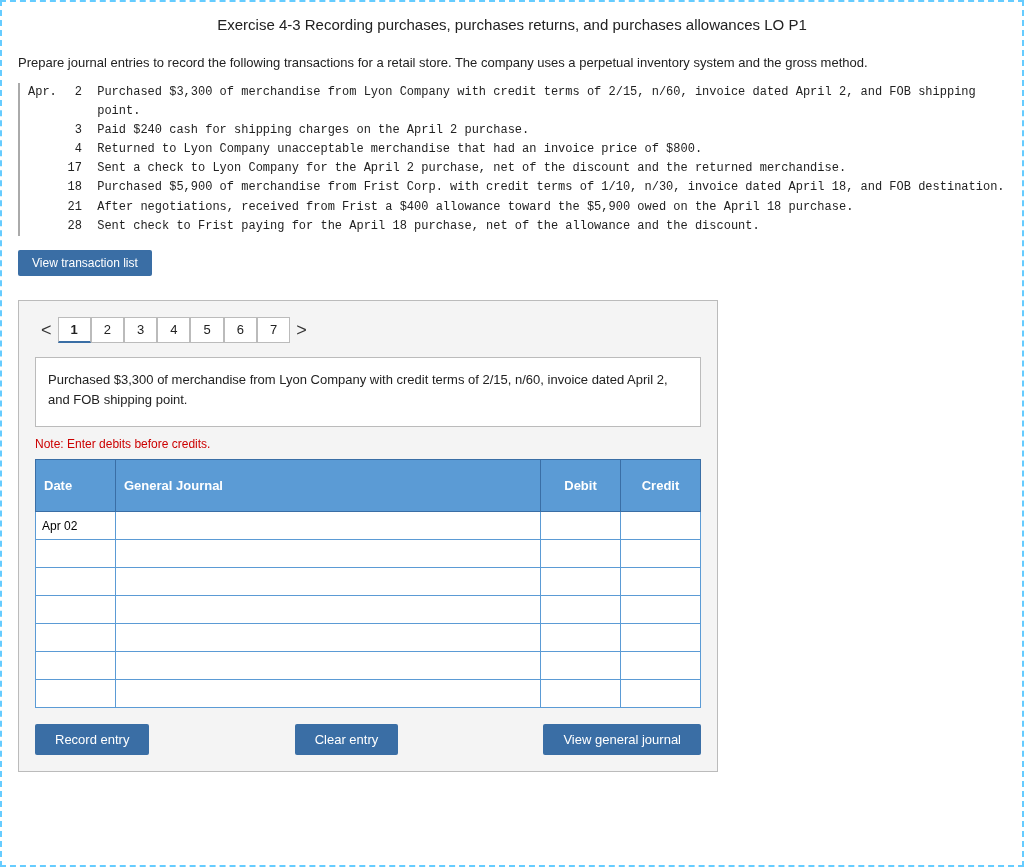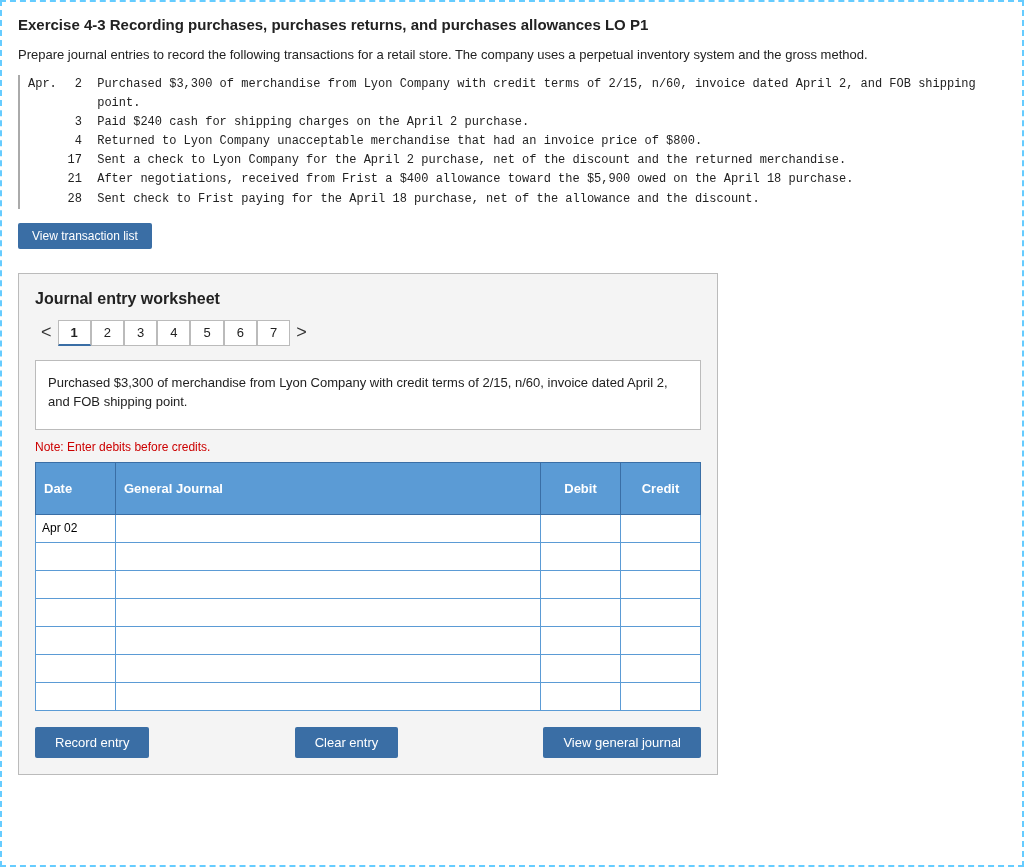--- a/index.html
+++ b/index.html
@@ -7,23 +7,24 @@
       font-family: Arial, sans-serif;
       font-size: 13px;
       background: #fff;
       color: #222;
       padding: 10px 16px;
       border: 2px dashed #6cf;
       min-height: 867px;
     }
     .exercise-title {
       font-size: 15px;
-      font-weight: bold;
-      margin-bottom: 12px;
+      font-weight: normal;
+      margin-bottom: 20px;
       margin-top: 4px;
+      text-align: center;
     }
     .intro-text {
       margin-bottom: 10px;
       line-height: 1.5;
     }
     .transactions {
       font-family: 'Courier New', monospace;
       font-size: 12px;
       line-height: 1.6;
       margin-bottom: 14px;
@@ -193,28 +194,28 @@
 
 <h1 class="exercise-title">Exercise 4-3 Recording purchases, purchases returns, and purchases allowances LO P1</h1>
 
 <p class="intro-text">Prepare journal entries to record the following transactions for a retail store. The company uses a perpetual inventory system and the gross method.</p>
 
 <div class="transactions" id="transactions-list">
     <div class="transaction-row"><span class="trans-month">Apr.</span><span class="trans-day">2</span>&nbsp;<span class="trans-text">Purchased $3,300 of merchandise from Lyon Company with credit terms of 2/15, n/60, invoice dated April 2, and FOB shipping point.</span></div>
     <div class="transaction-row"><span class="trans-month"></span><span class="trans-day">3</span>&nbsp;<span class="trans-text">Paid $240 cash for shipping charges on the April 2 purchase.</span></div>
     <div class="transaction-row"><span class="trans-month"></span><span class="trans-day">4</span>&nbsp;<span class="trans-text">Returned to Lyon Company unacceptable merchandise that had an invoice price of $800.</span></div>
     <div class="transaction-row"><span class="trans-month"></span><span class="trans-day">17</span>&nbsp;<span class="trans-text">Sent a check to Lyon Company for the April 2 purchase, net of the discount and the returned merchandise.</span></div>
+    <div class="transaction-row"><span class="trans-month"></span><span class="trans-day">18</span>&nbsp;<span class="trans-text">Purchased $5,900 of merchandise from Frist Corp. with credit terms of 1/10, n/30, invoice dated April 18, and FOB destination.</span></div>
     <div class="transaction-row"><span class="trans-month"></span><span class="trans-day">21</span>&nbsp;<span class="trans-text">After negotiations, received from Frist a $400 allowance toward the $5,900 owed on the April 18 purchase.</span></div>
     <div class="transaction-row"><span class="trans-month"></span><span class="trans-day">28</span>&nbsp;<span class="trans-text">Sent check to Frist paying for the April 18 purchase, net of the allowance and the discount.</span></div>
   </div>
 
 <button class="view-transaction-btn">View transaction list</button>
 
 <div class="worksheet-container">
-  <div class="worksheet-title">Journal entry worksheet</div>
 
   <div class="tab-nav">
     <button class="tab-arrow">&lt;</button>
     <div id="tabs-container" style="display:flex; gap:0;">
         <div class="tab-item active">1</div>
         <div class="tab-item">2</div>
         <div class="tab-item">3</div>
         <div class="tab-item">4</div>
         <div class="tab-item">5</div>
         <div class="tab-item">6</div>

